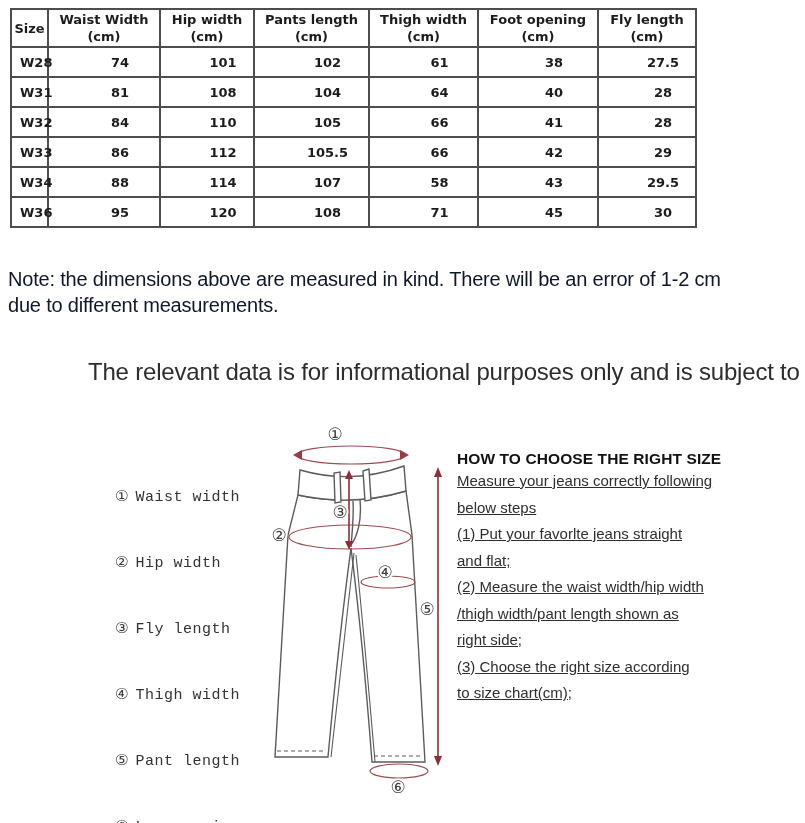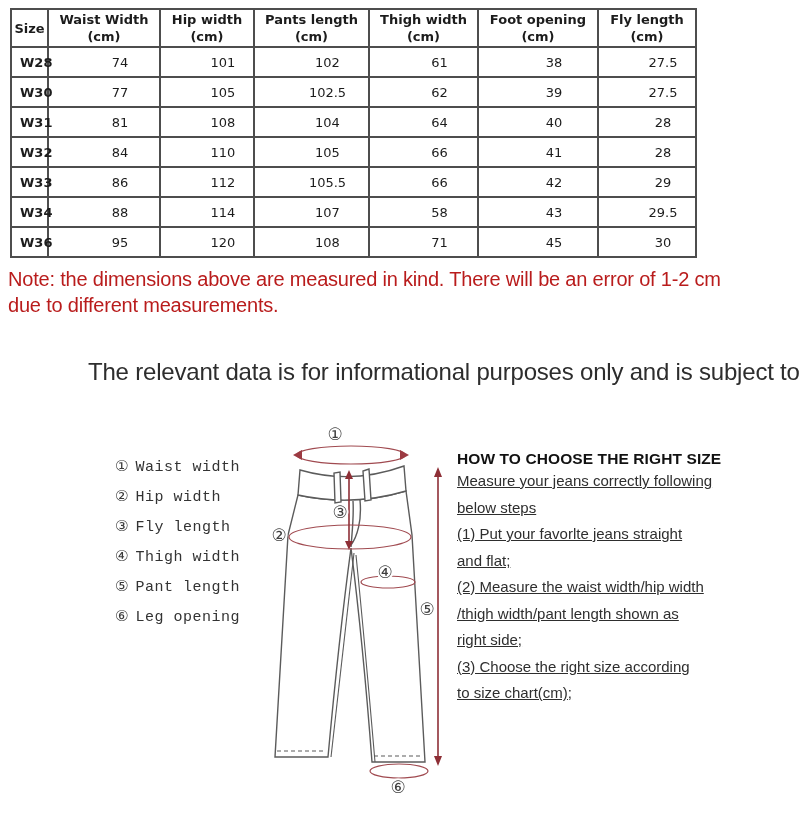--- a/index.html
+++ b/index.html
@@ -20,44 +20,44 @@
   }
   table.size-table thead th {
     font-size:13px; font-weight:bold; text-align:center;
     height:38px; line-height:17px; vertical-align:middle;
   }
   table.size-table tbody th {
     font-size:13px; font-weight:bold; text-align:left;
     padding-left:8px; height:30px; vertical-align:middle;
   }
   table.size-table tbody td {
-    font-size:13px; font-weight:normal; text-align:center;
+    font-size:13px; font-weight:bold; text-align:center;
     height:30px; vertical-align:middle;padding-left:32px;
   }
 
   
   .note-text {
     position:absolute; left:8px; top:266px;
     font-family:"Liberation Sans", sans-serif;
-    font-size:20px; line-height:26px; color:#b91c1c;
+    font-size:20px; line-height:26px; color:#0f172a;
     letter-spacing:-0.2px; white-space:nowrap;
   }
   .disclaimer {
     position:absolute; left:88px; top:358px;
     font-family:"Liberation Sans", sans-serif;
     font-size:24px; color:#2d2d2d; letter-spacing:-0.2px; white-space:nowrap;
   }
 
   
   .measure-legend {
     position:absolute; left:115px; top:452px;
     font-family:"Liberation Mono","DejaVu Sans Mono", monospace;
     font-size:15px; color:#333;
   }
-  .legend-item { line-height:28px; white-space:nowrap; }
+  .legend-item { line-height:40px; white-space:nowrap;margin-top:24px; }
   .legend-num { font-family:"DejaVu Sans", sans-serif; font-size:15px; color:#3a3a3a; margin-right:7px; }
   .legend-label { letter-spacing:0.5px; }
 
   
   .pants-svg { position:absolute; left:265px; top:415px; width:185px; height:400px; }
   .marker {
     position:absolute; transform:translate(-50%,-50%);
     font-family:"DejaVu Sans", sans-serif; font-size:17px; line-height:17px;
     color:#3f3f3f; background:#fff; border-radius:50%; text-align:center;
     width:17px; height:17px;
@@ -125,29 +125,20 @@
       </tr>
   </thead>
   <tbody>
       <tr>
         <th>W28</th>
         <td>74</td>
         <td>101</td>
         <td>102</td>
         <td>61</td>
         <td>38</td>
-        <td>27.5</td>
-      </tr>
-      <tr>
-        <th>W30</th>
-        <td>77</td>
-        <td>105</td>
-        <td>102.5</td>
-        <td>62</td>
-        <td>39</td>
         <td>27.5</td>
       </tr>
       <tr>
         <th>W31</th>
         <td>81</td>
         <td>108</td>
         <td>104</td>
         <td>64</td>
         <td>40</td>
         <td>28</td>

